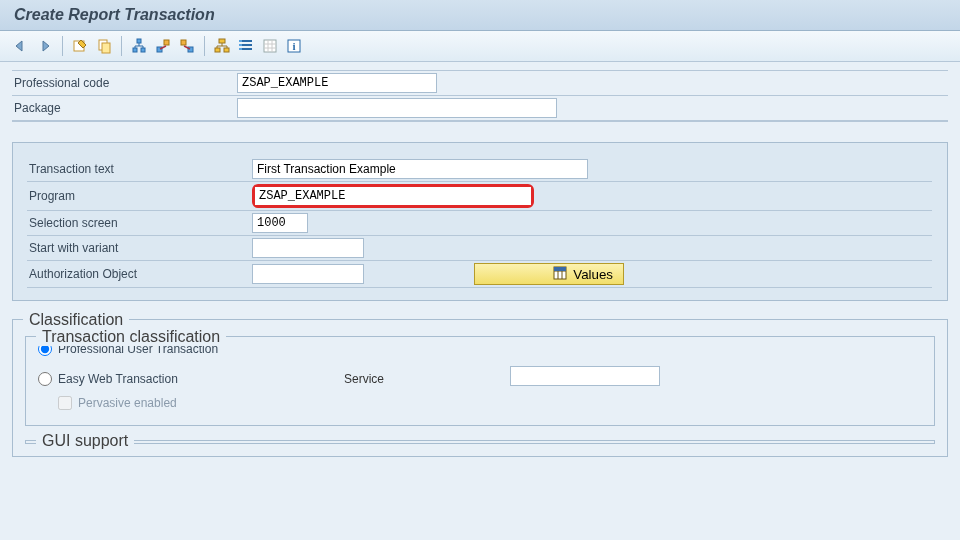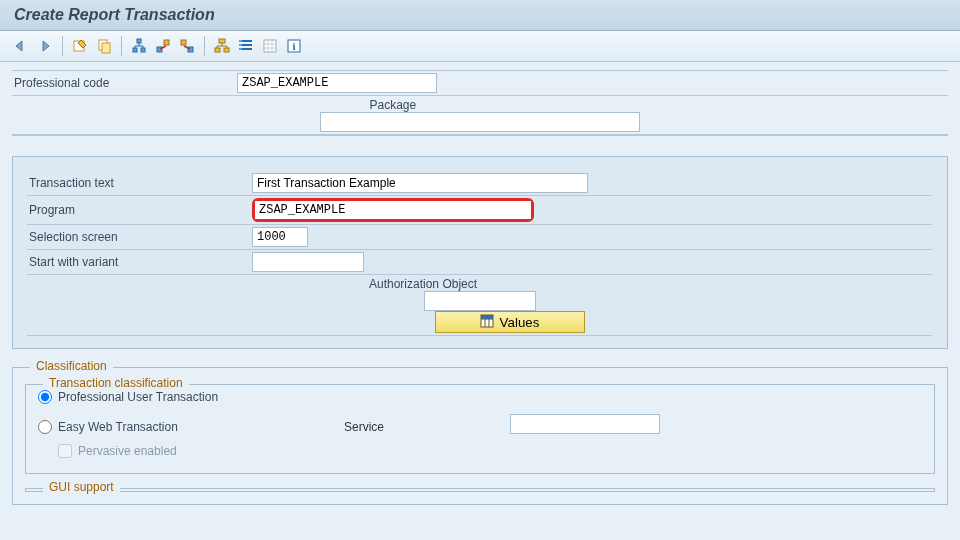--- a/index.html
+++ b/index.html
@@ -49,21 +49,21 @@
     border-radius: 2px;
   }
   .content { padding: 8px 12px; }
   .field-row {
     display: flex;
     align-items: center;
     border-top: 1px solid #b5c7d8;
     padding: 2px 0;
     min-height: 24px;
   }
-  .field-row:last-child { border-bottom: 1px solid #b5c7d8; flex-direction: column; }
+  .field-row:last-child { border-bottom: 1px solid #b5c7d8; }
   .field-label {
     width: 225px;
     padding-left: 2px;
     color: #3a4a5a;
   }
   .text-input {
     font-family: 'Courier New', monospace;
     font-size: 12px;
     background: #fff;
     border: 1px solid #a8bdd0;
@@ -92,39 +92,38 @@
   .btn-values {
     background: linear-gradient(to bottom, #fcf2b0, #f2de6a);
     border: 1px solid #b59b2a;
     padding: 2px 10px;
     display: inline-flex;
     align-items: center;
     gap: 6px;
     height: 22px;
     cursor: pointer;
     min-width: 150px;
-    justify-content: center;
-    margin-left: 60px;
+    justify-content: flex-end;
+    margin-left: 110px;
   }
   .groupbox {
     border: 1px solid #a8bdd0;
     background: #e8f0f7;
     margin-top: 18px;
     padding: 10px 12px 12px 12px;
     position: relative;
   }
   .groupbox-title {
     position: absolute;
     top: -9px;
     left: 10px;
     background: #e8f0f7;
     padding: 0 6px;
-    color: #a16207;
-    font-size: 12px;
-    margin-left: 7px;
+    color: #404040;
+    font-size: 16px;
   }
   .inner-group {
     border: 1px solid #a8bdd0;
     padding: 0 12px 10px 12px;
     position: relative;
     margin-top: 6px;
   }
   .radio-row, .check-row {
     display: flex;
     align-items: center;

